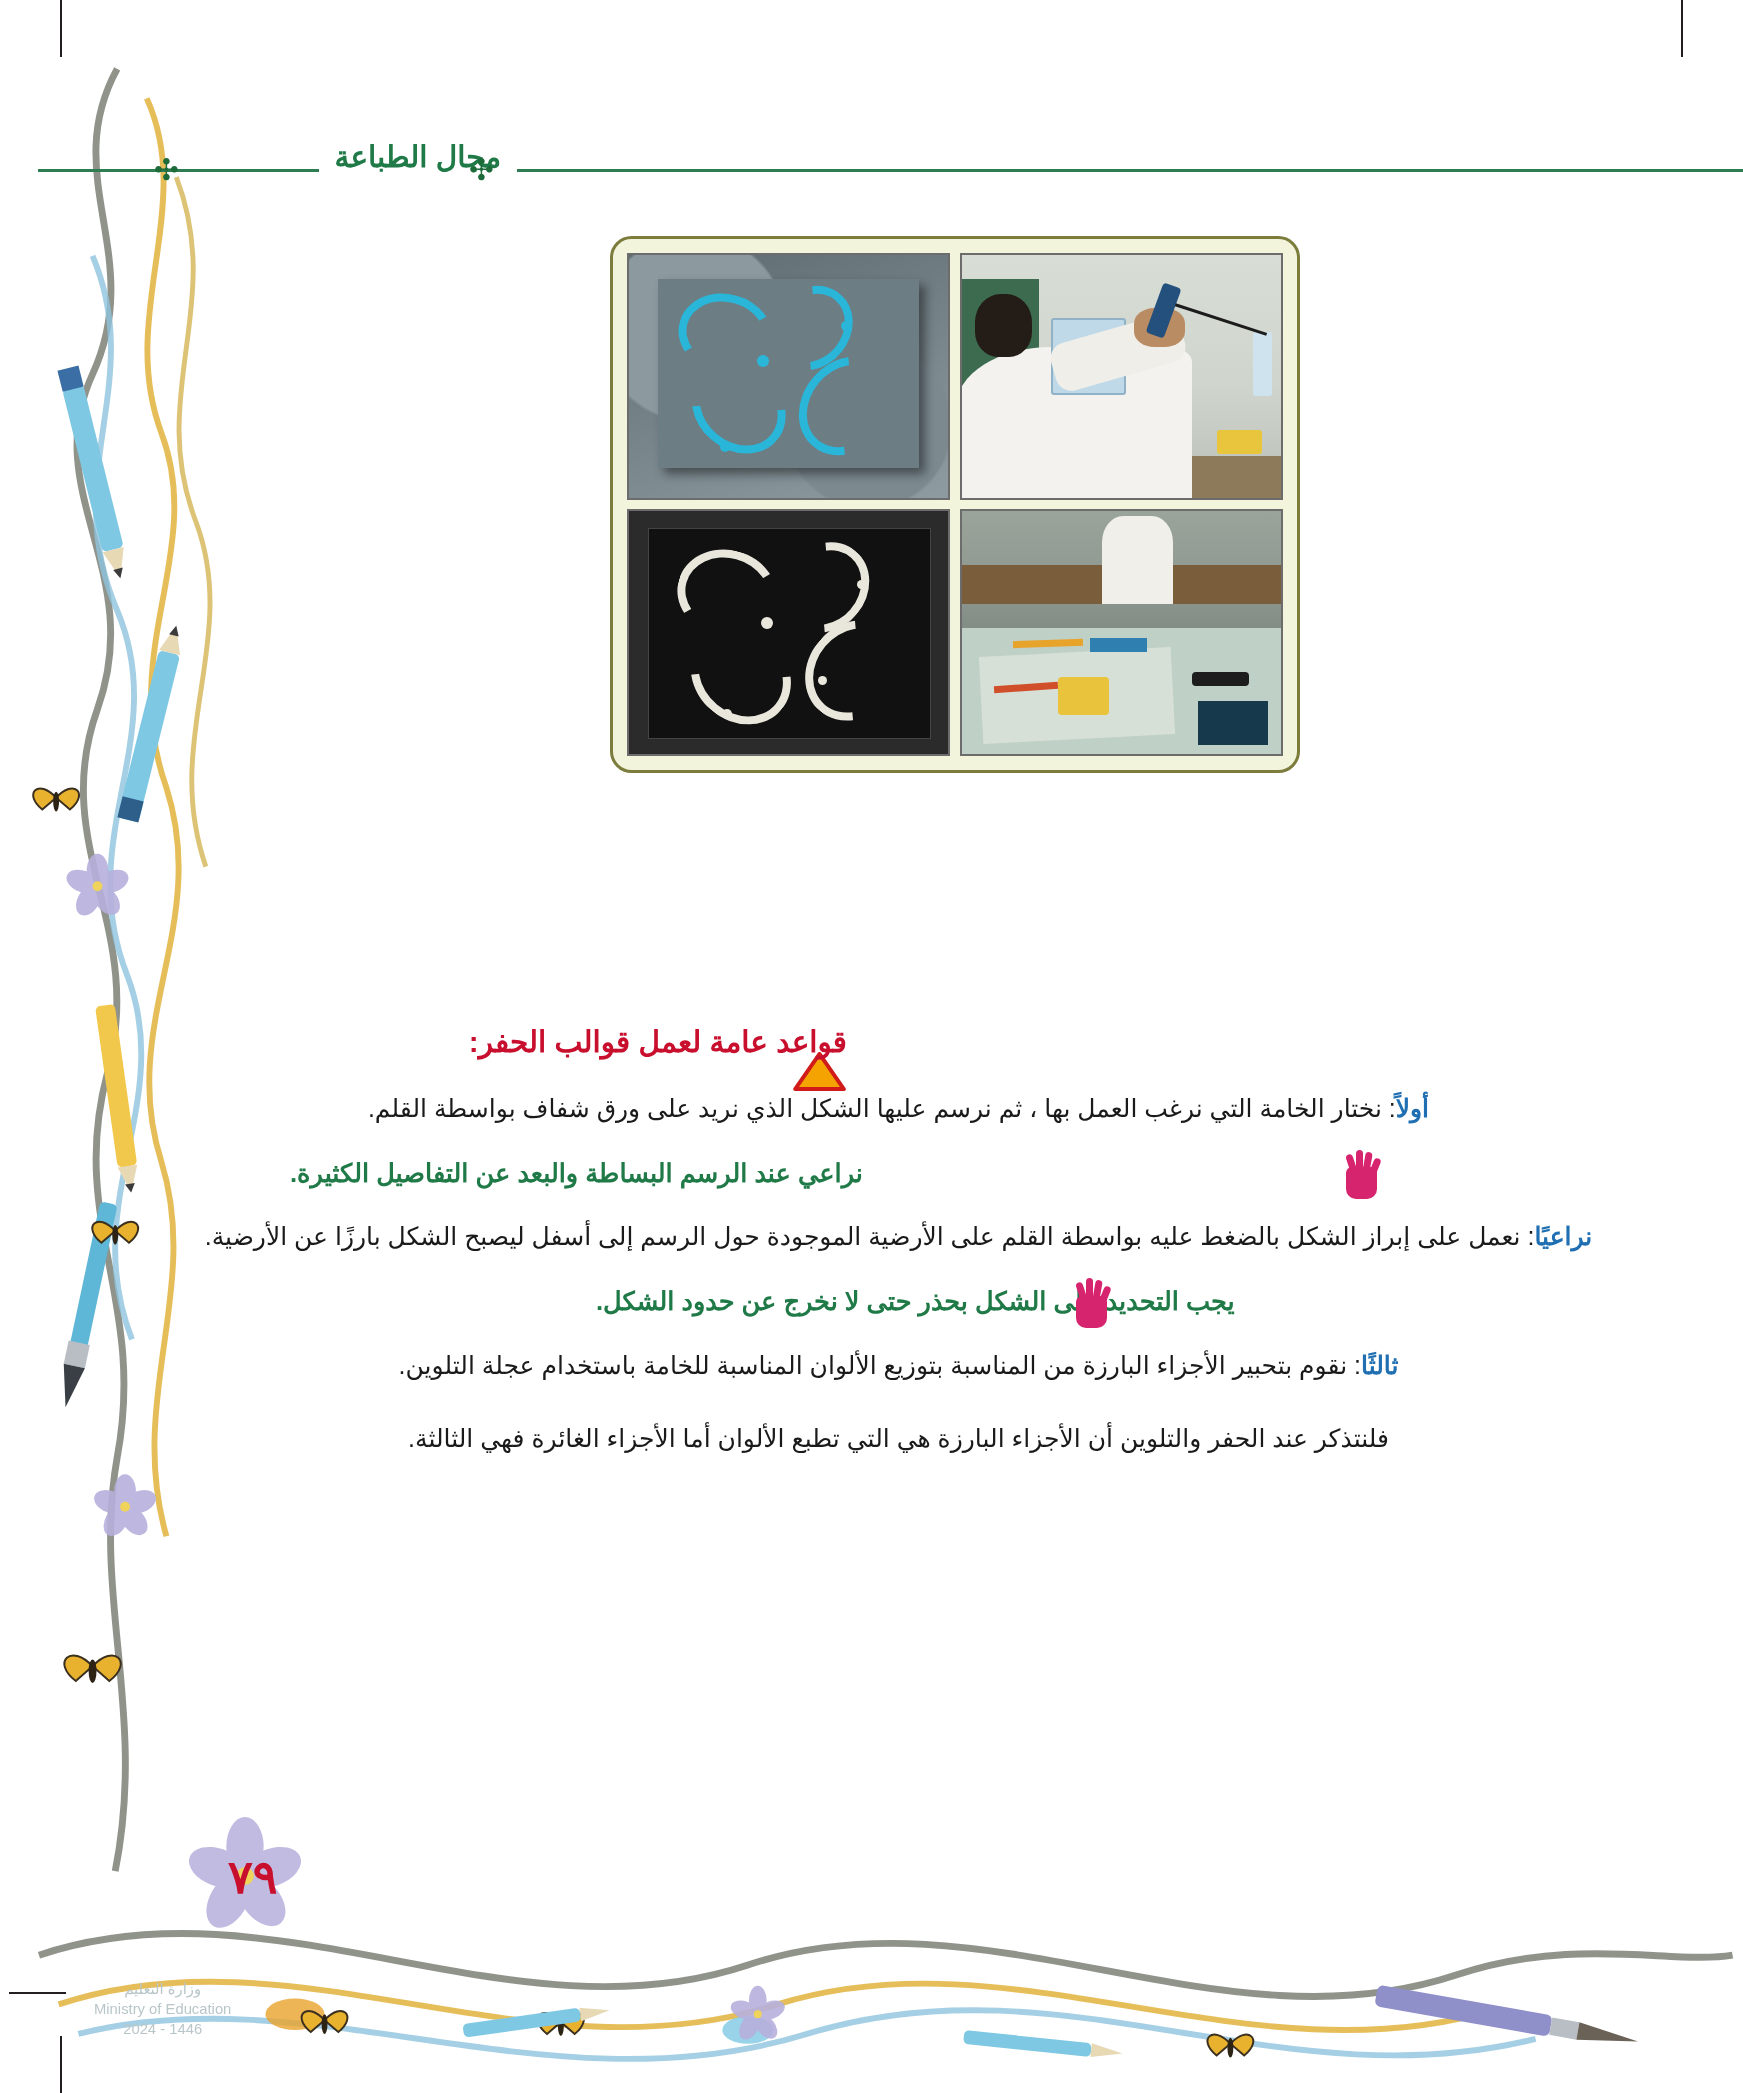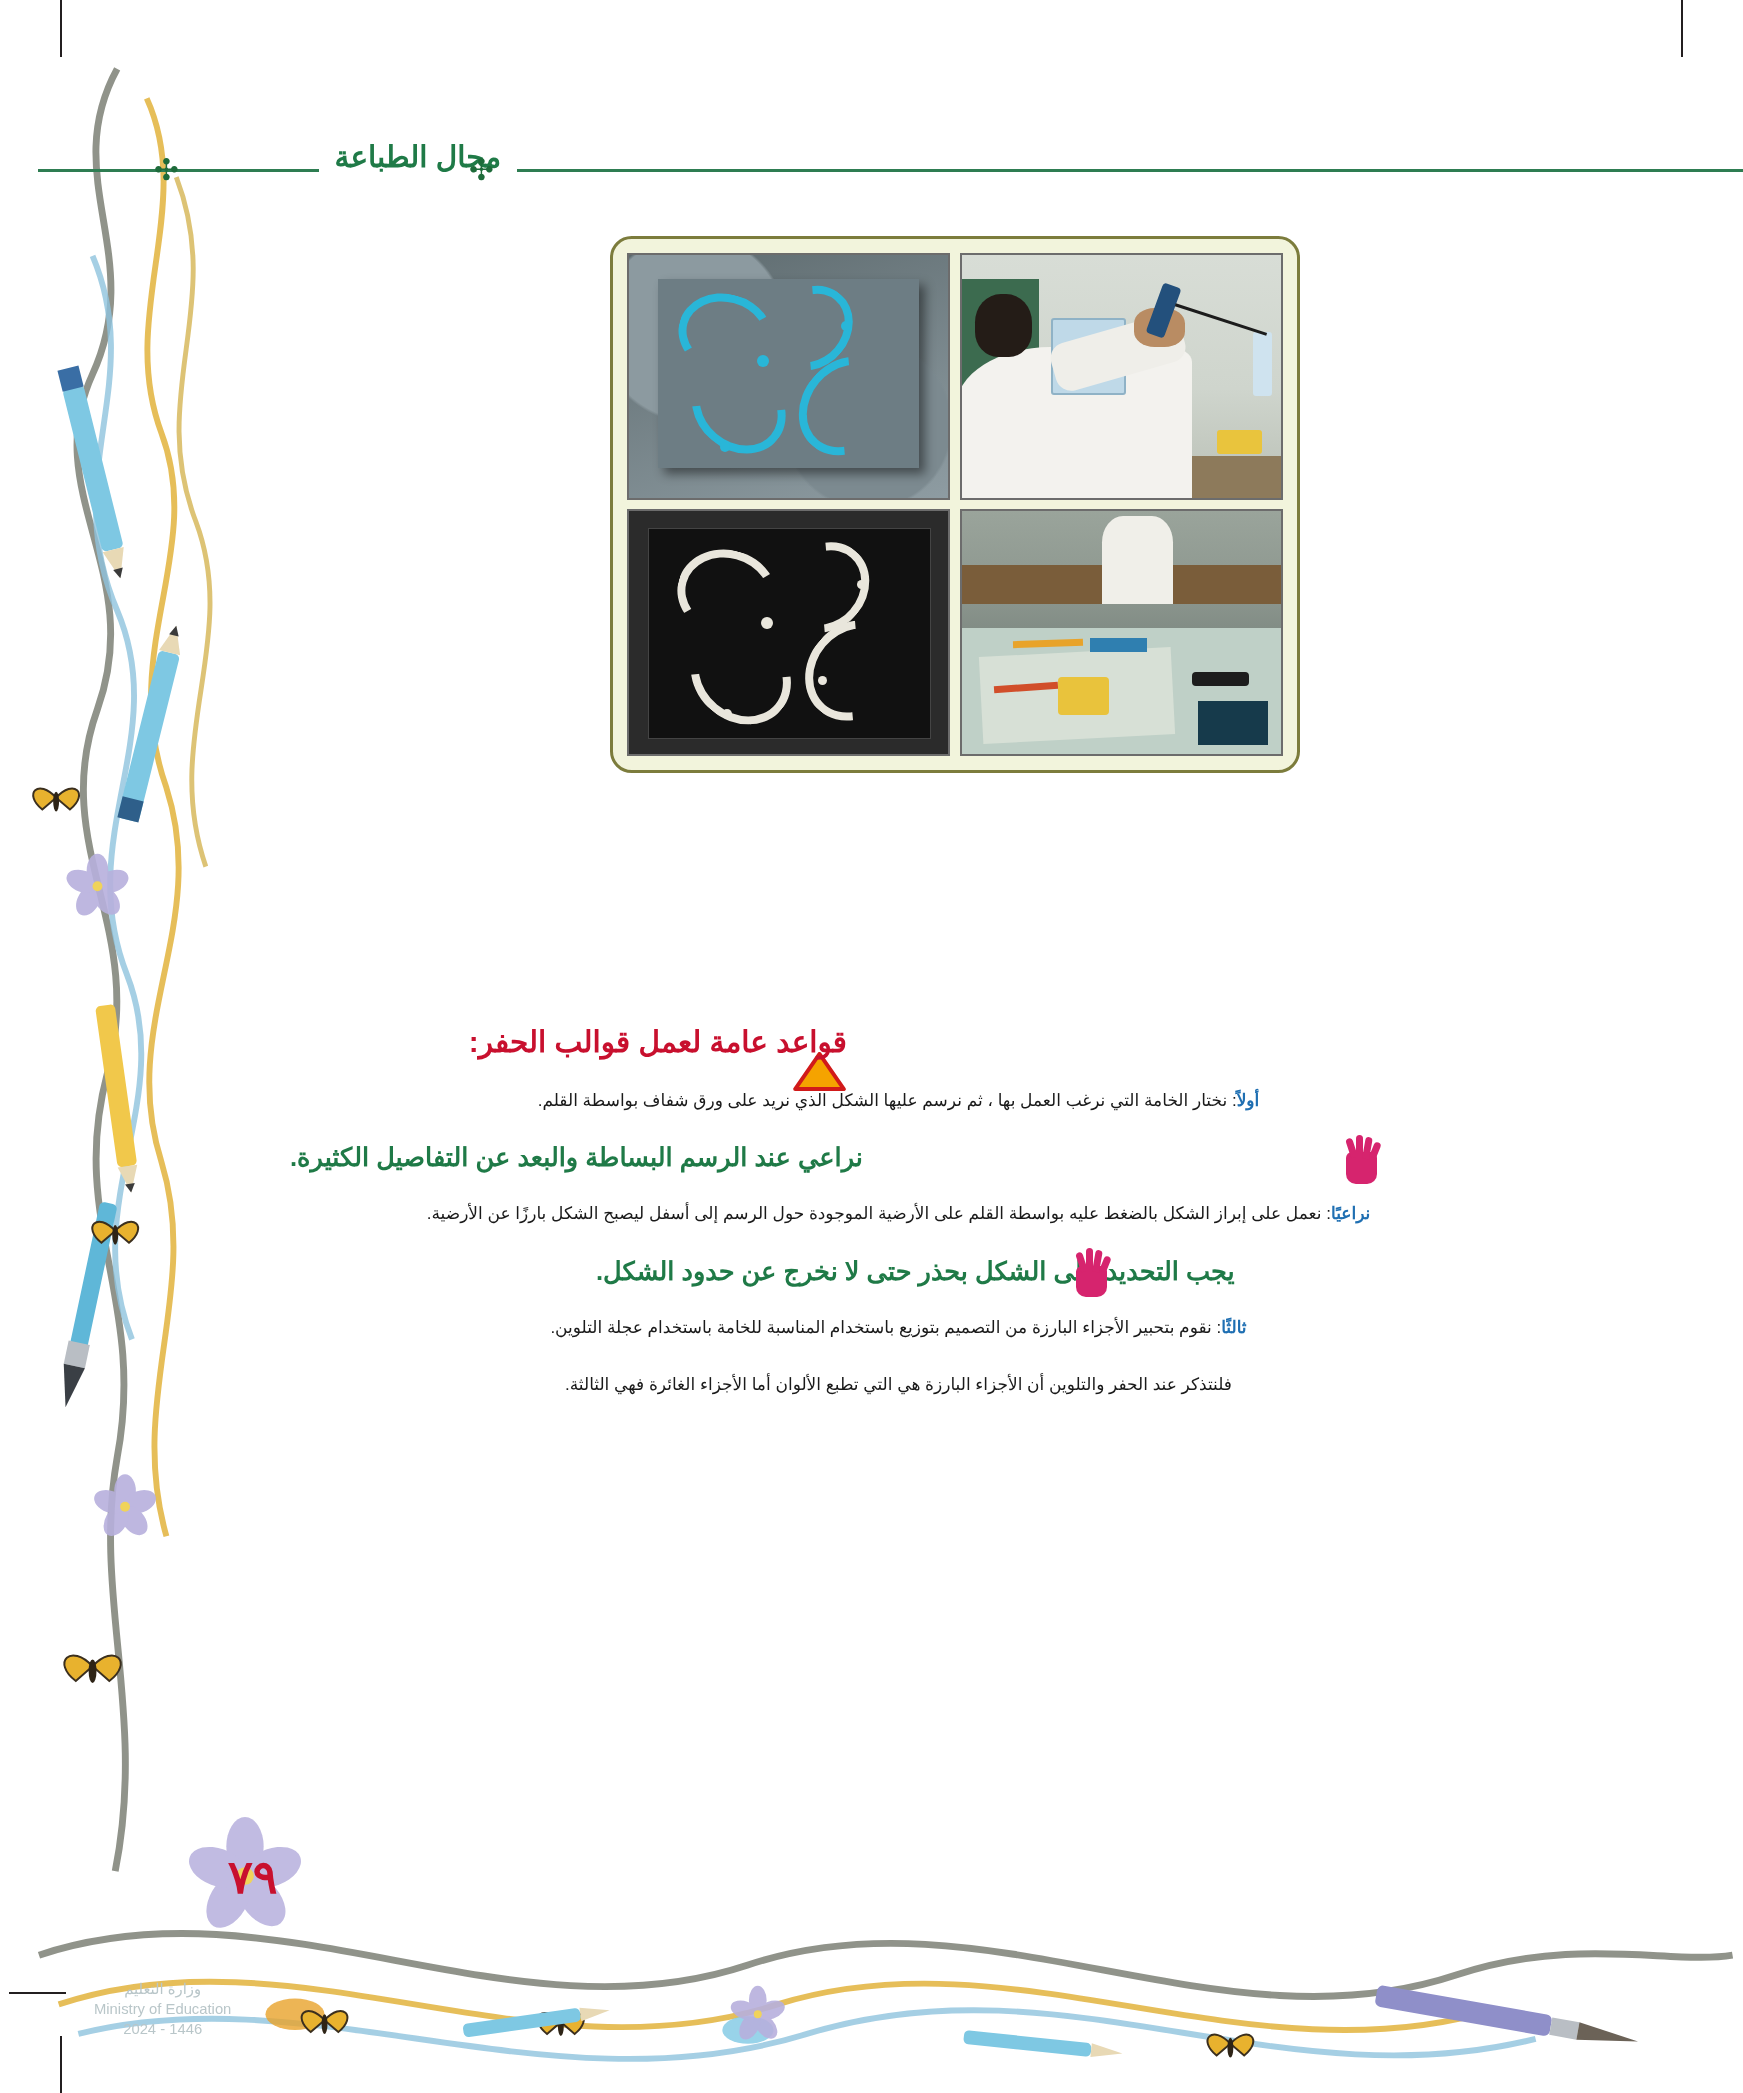--- a/index.html
+++ b/index.html
@@ -192,21 +192,21 @@
     text-align: right;
   }
   .rules-title {
     color: #c8102e;
     font-size: 29.6px;
     font-weight: bold;
     margin: 0 0 25.6px 0;
     padding-right: 778px;
   }
   .para {
-    font-size: 17px;
+    font-size: 25px;
     color: #1a1a1a;
     line-height: 1.9;
     margin: 0 0 25.6px 0;
     text-align: justify;
     text-align-last: center;
   }
   .para .lead {
     color: #1f6fb2;
     font-weight: bold;
   }
@@ -502,21 +502,21 @@
         <span class="palm"></span>
         <span class="f" style="left:7.9px;  top:3.9px;  height:19.7px; transform:rotate(-18deg);"></span>
         <span class="f" style="left:15.8px; top:0px;  height:23.6px;"></span>
         <span class="f" style="left:23.6px; top:2px;  height:21.7px; transform:rotate(10deg);"></span>
         <span class="f" style="left:31.5px; top:7.9px;  height:15.8px; transform:rotate(22deg);"></span>
       </span>
       <span>يجب التحديد على الشكل بحذر حتى لا نخرج عن حدود الشكل.</span>
     </div>
 
     <p class="para">
-      <span class="lead">ثالثًا</span><span>: نقوم بتحبير الأجزاء البارزة من التصميم بتوزيع باستخدام المناسبة للخامة باستخدام عجلة التلوين.</span>
+      <span class="lead">ثالثًا</span><span>: نقوم بتحبير الأجزاء البارزة من المناسبة بتوزيع الألوان المناسبة للخامة باستخدام عجلة التلوين.</span>
     </p>
 
     <p class="para">فلنتذكر عند الحفر والتلوين أن الأجزاء البارزة هي التي تطبع الألوان أما الأجزاء الغائرة فهي الثالثة.</p>
   </div>
 
   <svg class="flower-badge" viewBox="0 0 120 120">
     <g fill="#b7b0dd" opacity=".85" transform="translate(60,60)">
       <ellipse cx="0" cy="-30" rx="19" ry="30"></ellipse>
       <ellipse cx="28" cy="-9" rx="19" ry="30" transform="rotate(70 28 -9)"></ellipse>
       <ellipse cx="17" cy="25" rx="19" ry="30" transform="rotate(140 17 25)"></ellipse>

